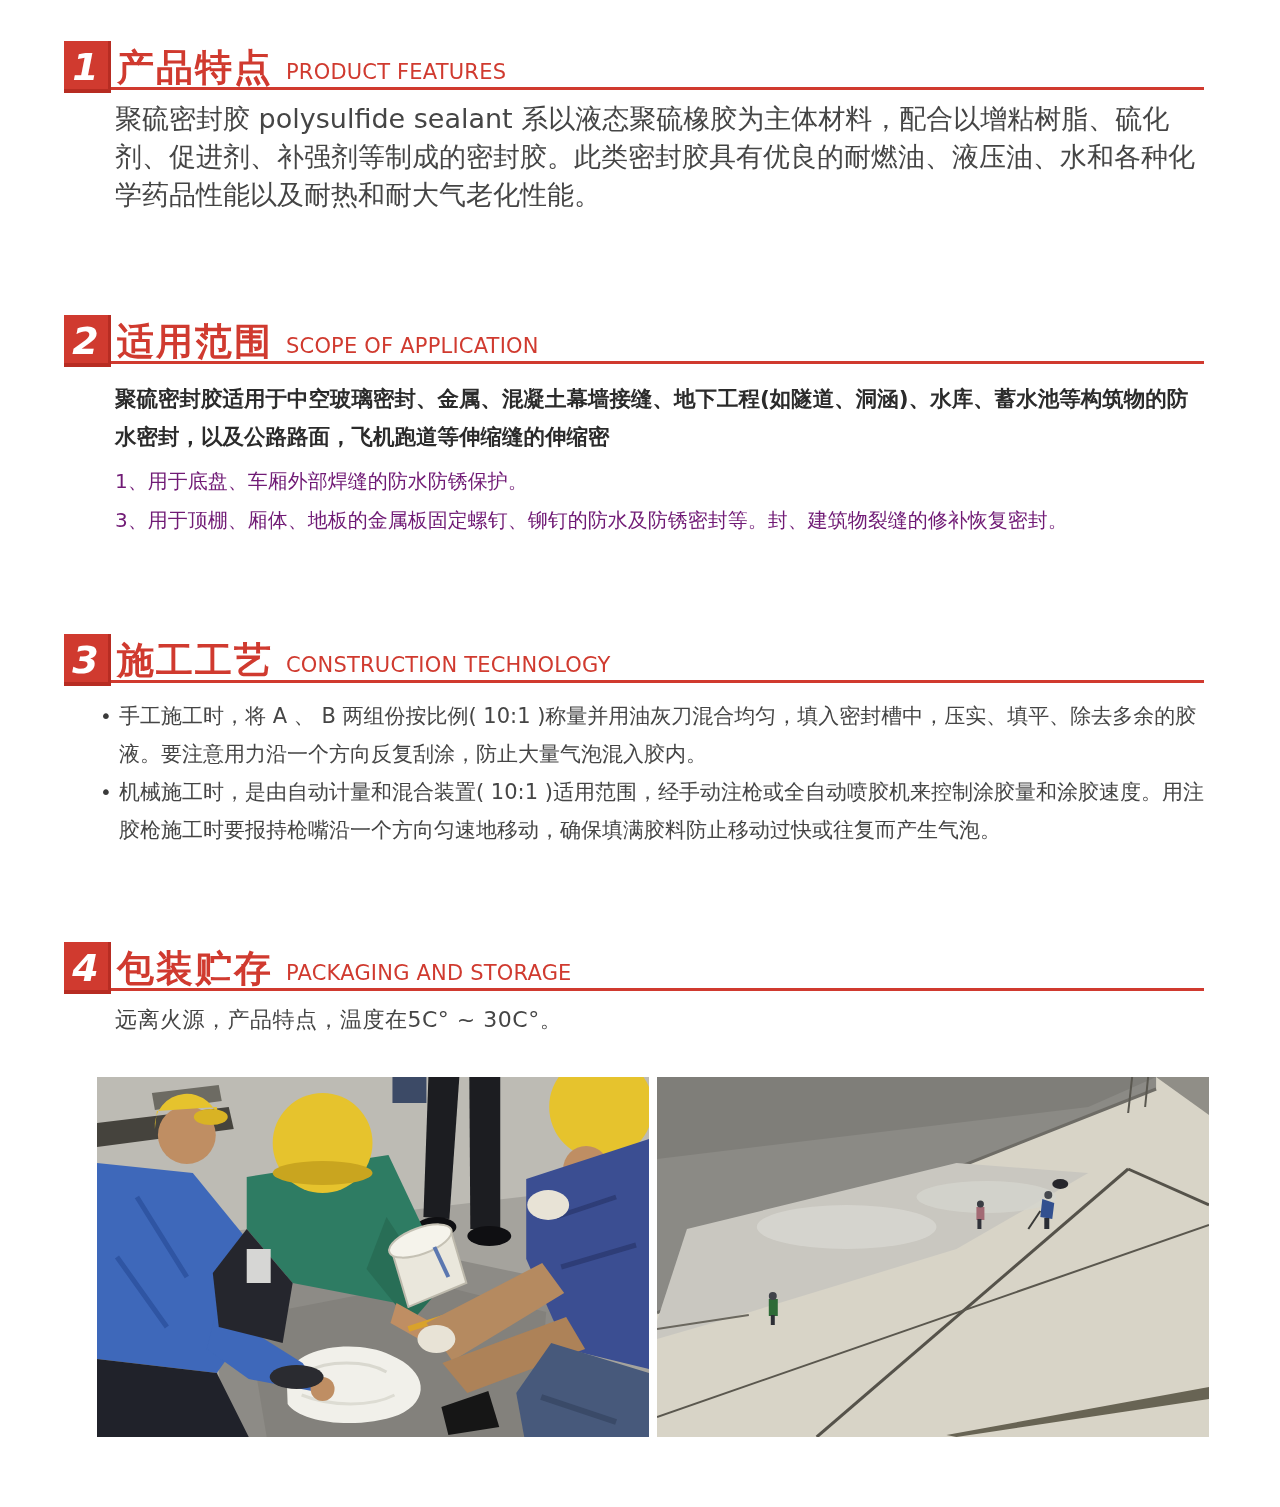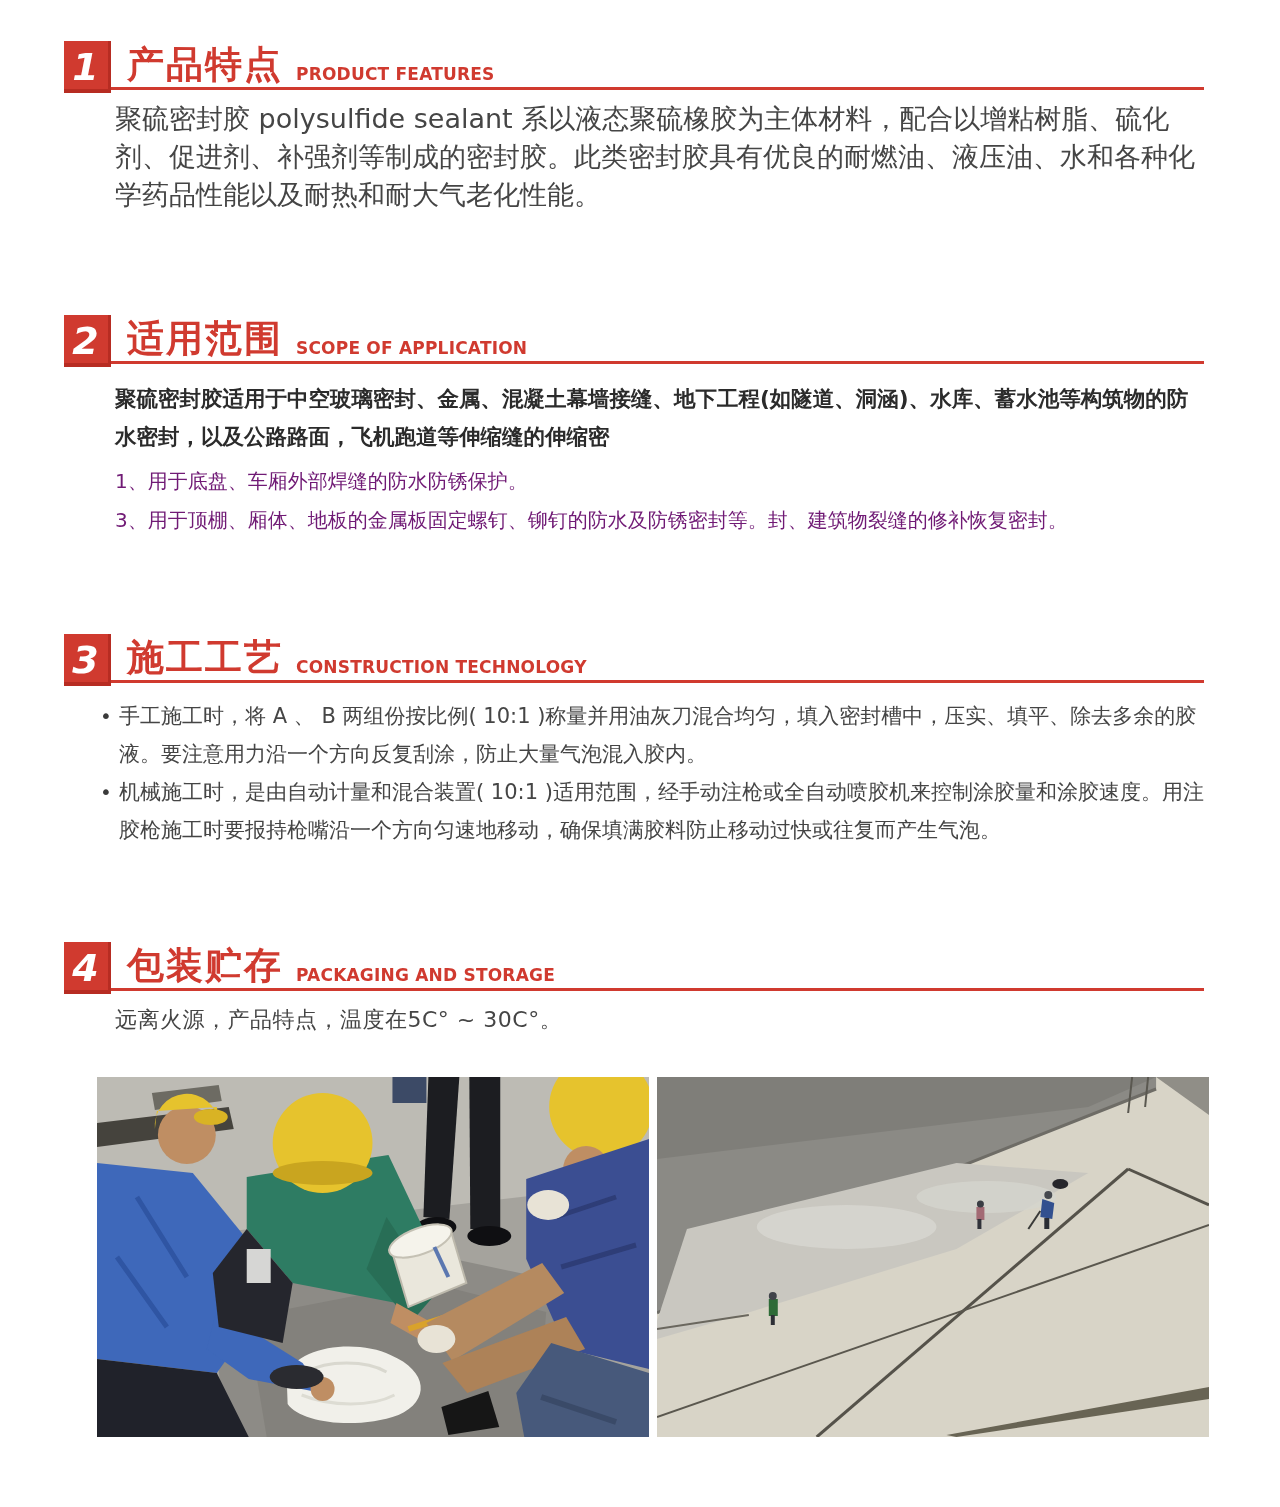--- a/index.html
+++ b/index.html
@@ -5,22 +5,22 @@
   :root { --red:#d03a2f; --red-dark:#b02c24; --ink:#454545; --ink-bold:#2b2b2b; }
   * { box-sizing:border-box; margin:0; padding:0; }
   html,body { background:#ffffff; }
   body { width:1280px; font-family:"DejaVu Sans","Liberation Sans",sans-serif; }
   .page { position:relative; width:1280px; height:1507px; overflow:hidden; background:#fff; padding:40px 76px 0 64px; }
 
   
   .sec-header { display:flex; align-items:flex-end; border-bottom:3px solid var(--red); height:50px; position:relative; }
   .num-box { width:47px; height:52px; background:var(--red); color:#fff; display:flex; align-items:center; justify-content:center; font-size:38px; font-weight:bold; font-style:italic; margin-bottom:-6px; box-shadow:inset -3px -4px 0 rgba(120,10,5,.28); flex:0 0 auto; }
   .num-box span { transform:translateX(-2px); }
-  .title-zh { color:var(--red); font-size:37px; font-weight:bold; line-height:1; letter-spacing:2px; margin:0 13px 1px 16px;font-family:Liberation Mono, monospace; }
-  .title-en { color:var(--red); font-size:17px; font-weight:bold; letter-spacing:.2px; margin-bottom:3px; white-space:nowrap; }
+  .title-zh { color:var(--red); font-size:37px; font-weight:bold; line-height:1; letter-spacing:2px; margin:0 13px 1px 6px; }
+  .title-en { color:var(--red); font-size:21px; font-weight:normal; letter-spacing:.2px; margin-bottom:3px; white-space:nowrap; }
 
   
   .sec-body { margin:10px 0 0 51px; font-size:27px; line-height:38px; color:var(--ink); }
   .lead { margin:16px 0 0 51px; font-size:21.5px; line-height:38px; color:var(--ink-bold); font-weight:bold; }
   .num-list { margin:10px 0 0 51px; list-style:none; }
   .num-list li { font-size:20px; line-height:30px; color:#701a75; margin-top:9px; }
   .bullets { margin:14px 0 0 36px; list-style:none; }
   .bullets li { position:relative; padding-left:19px; font-size:21px; line-height:38px; color:var(--ink); }
   .bullets .dot { position:absolute; left:0; top:0; color:#3a3a3a; font-size:20px; }
   .sec1 { margin-top:0; }

